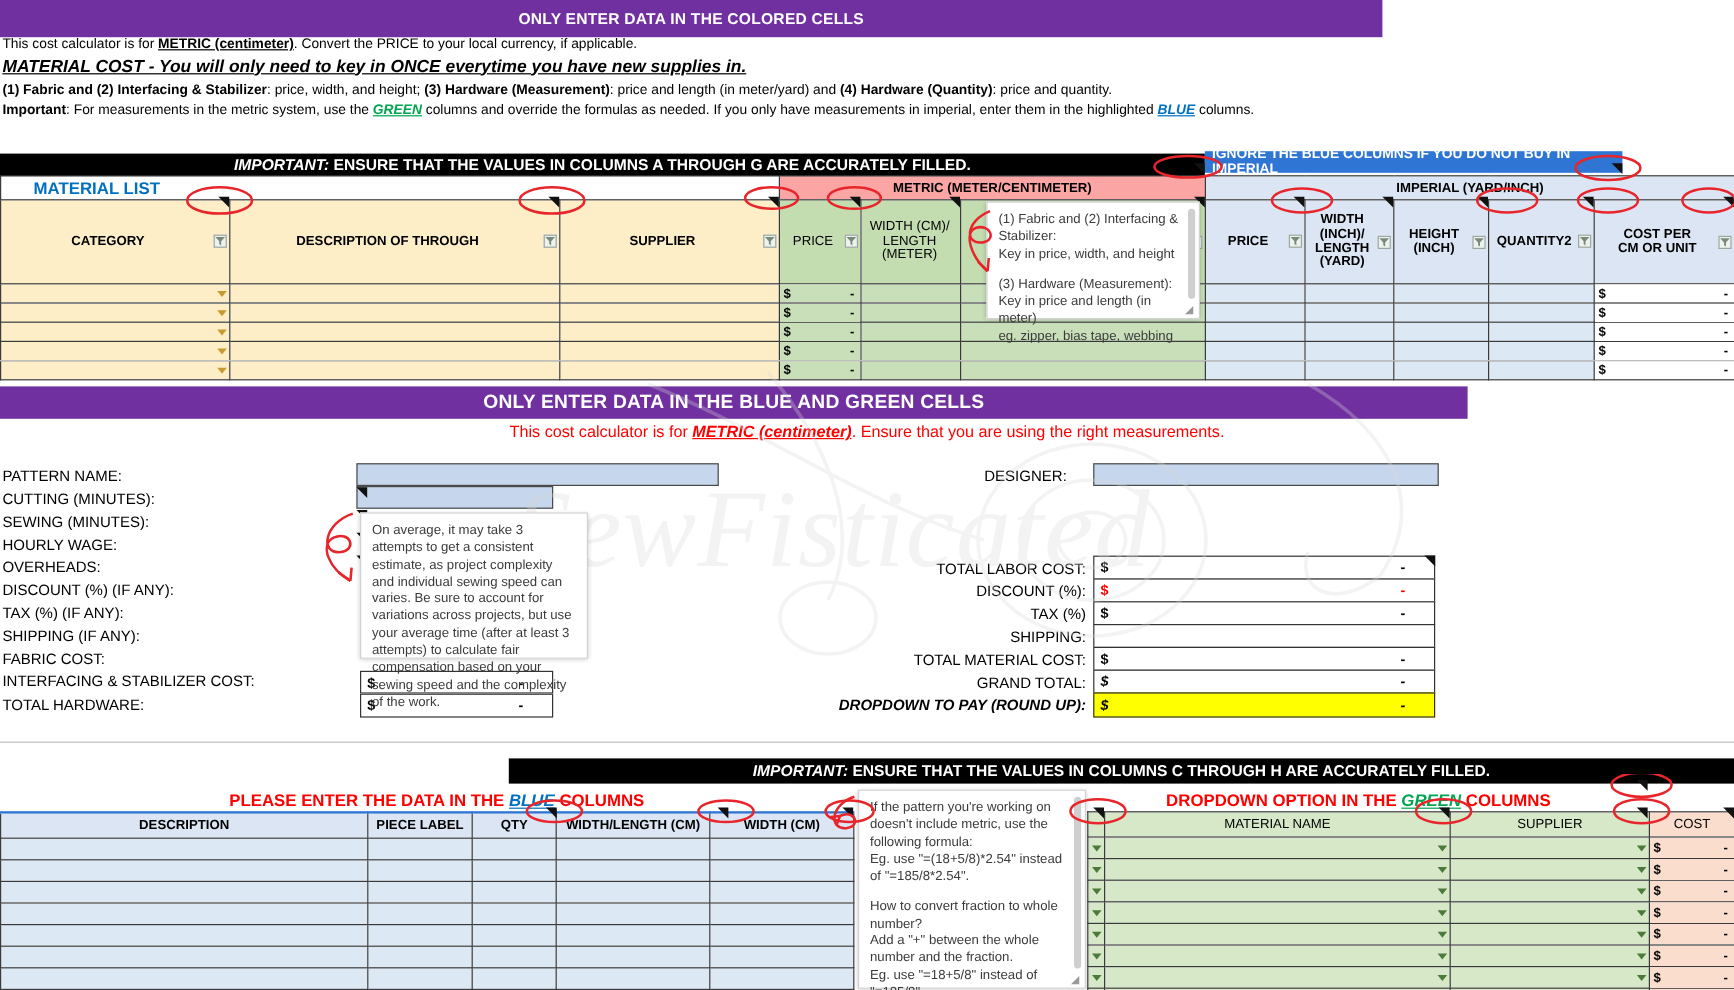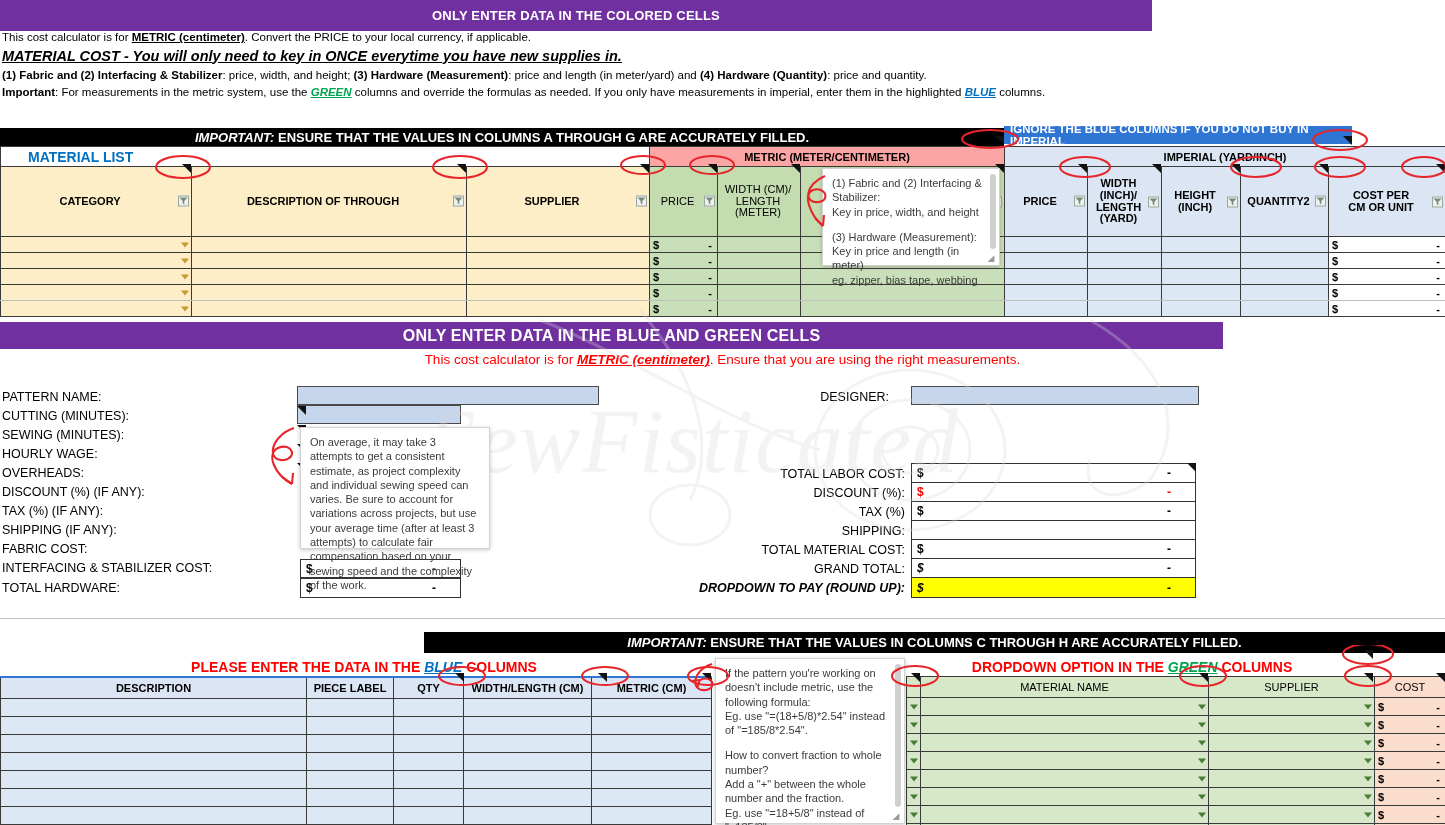--- a/index.html
+++ b/index.html
@@ -612,21 +612,21 @@
         <col style="width:70px">
       <col style="width:128px">
         <col style="width:120px">
     </colgroup>
     <tbody>
       <tr style="height:21px;">
         <td class="hdr-blue">DESCRIPTION</td>
         <td class="hdr-blue">PIECE LABEL</td>
         <td class="hdr-blue">QTY</td>
         <td class="hdr-blue">WIDTH/LENGTH (CM)</td>
-        <td class="hdr-blue">METRIC (CM)</td>
+        <td class="hdr-blue">WIDTH (CM)</td>
       </tr>
       <tr class="cut-left-row">
         <td class="cell-blue" style="height:18px;"></td>
         <td class="cell-blue" style="height:18px;"></td>
         <td class="cell-blue" style="height:18px;"></td>
         <td class="cell-blue" style="height:18px;"></td>
         <td class="cell-blue" style="height:18px;"></td>
       </tr>
     <tr class="cut-left-row">
         <td class="cell-blue" style="height:18px;"></td>

